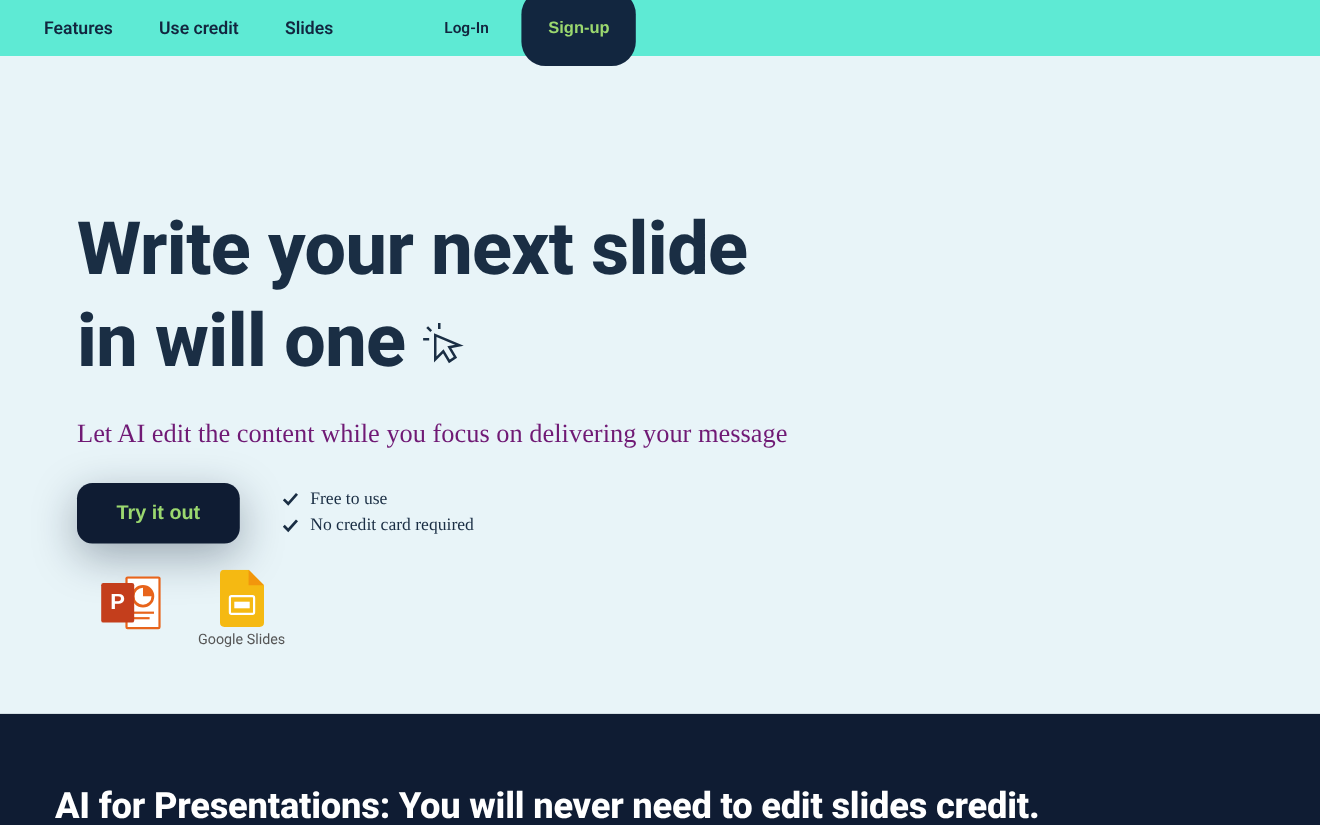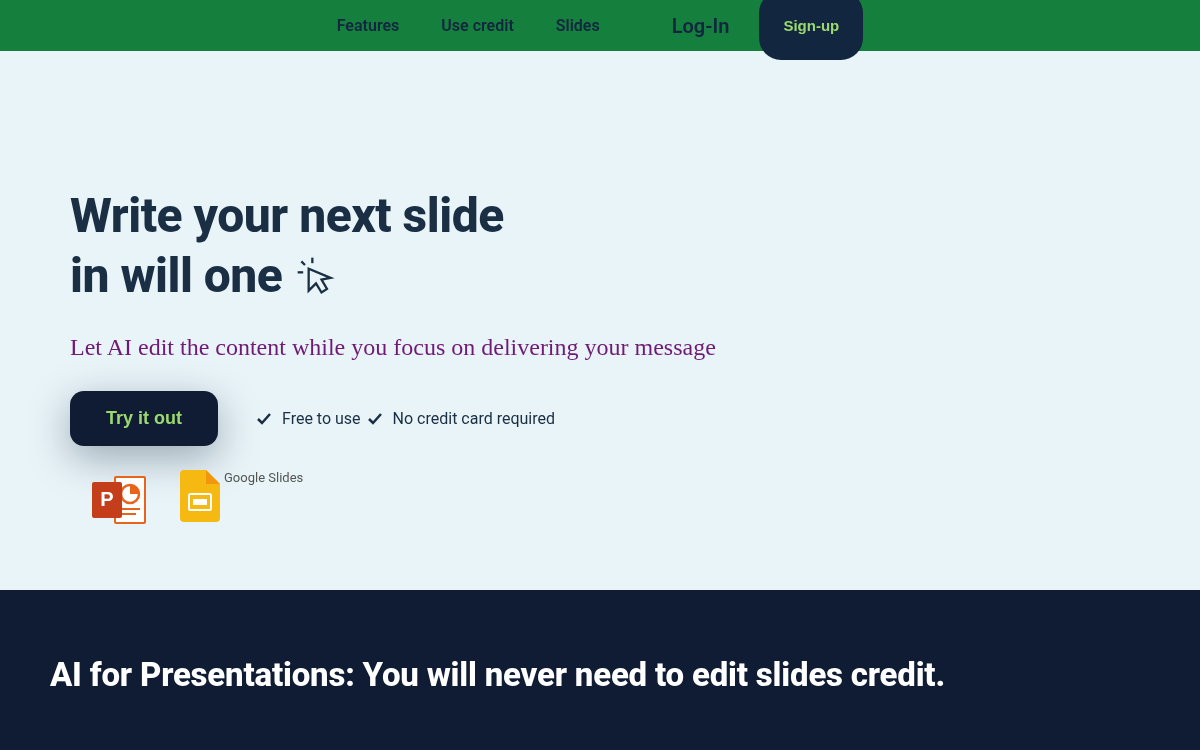--- a/index.html
+++ b/index.html
@@ -1,40 +1,40 @@
 <!DOCTYPE html>
 <html><head>
   <meta charset="utf-8">
   <style>
     * { margin: 0; padding: 0; box-sizing: border-box; }
     body { font-family: -apple-system, BlinkMacSystemFont, "Segoe UI", Roboto, sans-serif; width: 1200px; height: 750px; overflow: hidden; }
     
     .header {
-      background: #15803d;
+      background: #5eead4;
       height: 51px;
       display: flex;
       align-items: center;
-      justify-content: center;
+      justify-content: flex-start;
       padding: 0 40px;
       gap: 12px;
     }
     .nav-links { display: flex; gap: 42px; align-items: center; margin-right: 60px; }
     .nav-link { color: #12263f; font-weight: 600; font-size: 16px; cursor: pointer; }
     .auth-links { display: flex; align-items: center; gap: 30px; }
-    .login-link { color: #12263f; font-weight: 600; font-size: 20px; cursor: pointer; }
+    .login-link { color: #12263f; font-weight: 600; font-size: 14px; cursor: pointer; margin-left: 29px; }
     .signup-btn { background: #12263f; color: #9bd86f; padding: 26px 24px; border-radius: 22px; font-weight: 600; font-size: 15px; cursor: pointer; border: none; }
     
     .hero {
       background: #e8f4f8;
       padding: 135px 70px 60px 70px;
       min-height: 527px;
     }
     .hero-title {
       color: #1a2e44;
-      font-size: 48px;
+      font-size: 67px;
       font-weight: 800;
       line-height: 1.25;
       margin-bottom: 28px;
       letter-spacing: -0.5px;
     }
     .hero-title-line2 { display: flex; align-items: center; gap: 12px; }
     .cursor-icon { width: 44px; height: 44px; display: inline-flex; align-items: center; justify-content: center; }
     .hero-sub {
       color: #701a75;
       font-size: 24px;
@@ -47,27 +47,27 @@
       background: #0f1c33;
       color: #9bd86f;
       border: none;
       padding: 17px 36px;
       border-radius: 14px;
       font-size: 18px;
       font-weight: 700;
       cursor: pointer;
       box-shadow: 0 12px 40px rgba(15,28,51,0.35);
     }
-    .benefits { display: flex; gap: 6px; }
+    .benefits { display: flex; flex-direction: column; gap: 6px; font-family: Liberation Serif, serif; }
     .benefit { display: flex; align-items: center; gap: 10px; color: #1a2e44; font-size: 16px; }
     .check-icon { width: 16px; height: 16px; }
     
     .logos-row { display: flex; align-items: flex-start; gap: 30px; margin-top: 10px; margin-left: 20px; }
     .ppt-icon { width: 60px; height: 60px; }
-    .gslides-wrap { display: flex; flex-direction: row; gap: 4px; }
+    .gslides-wrap { display: flex; flex-direction: column; align-items: center; gap: 4px; }
     .gslides-icon { width: 40px; height: 52px; }
     .gslides-label { font-size: 13px; color: #555; }
     
     .dark-section {
       background: #0f1c33;
       padding: 65px 50px;
       min-height: 172px;
     }
     .dark-title {
       color: #fff;

